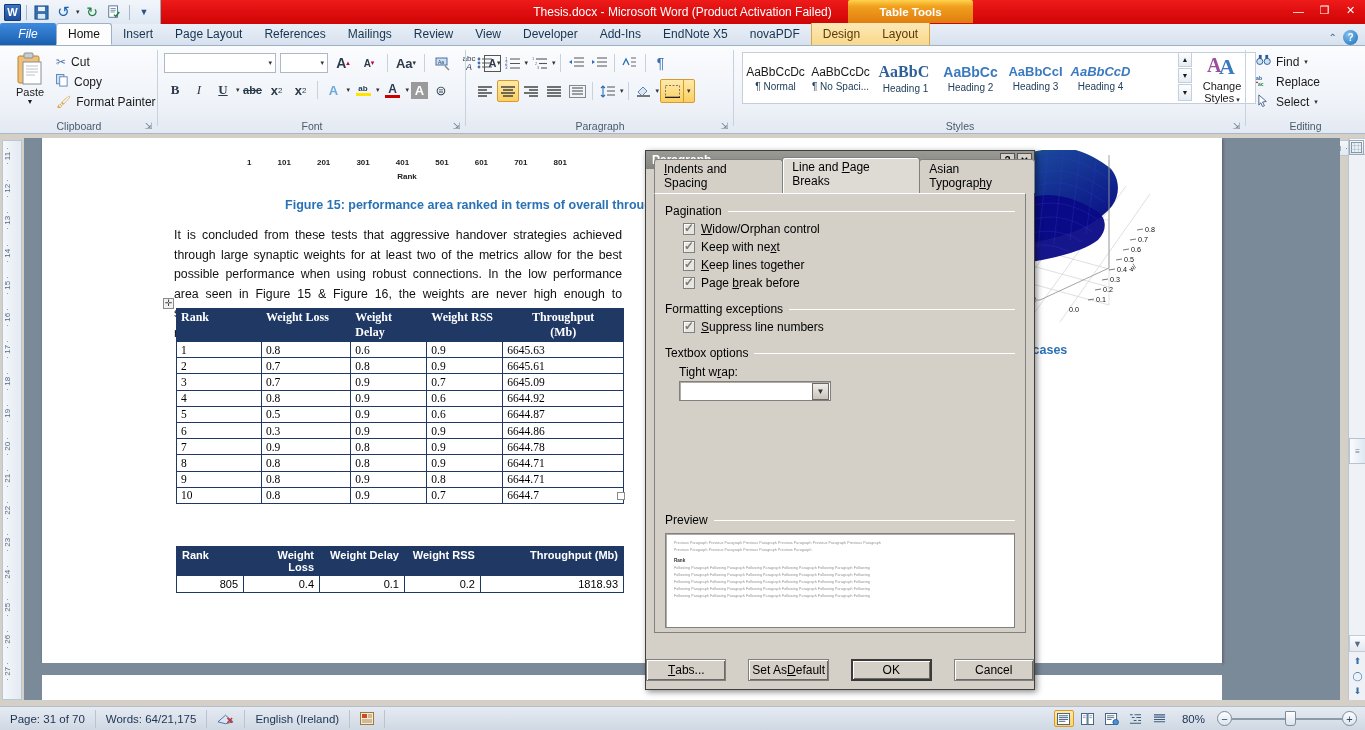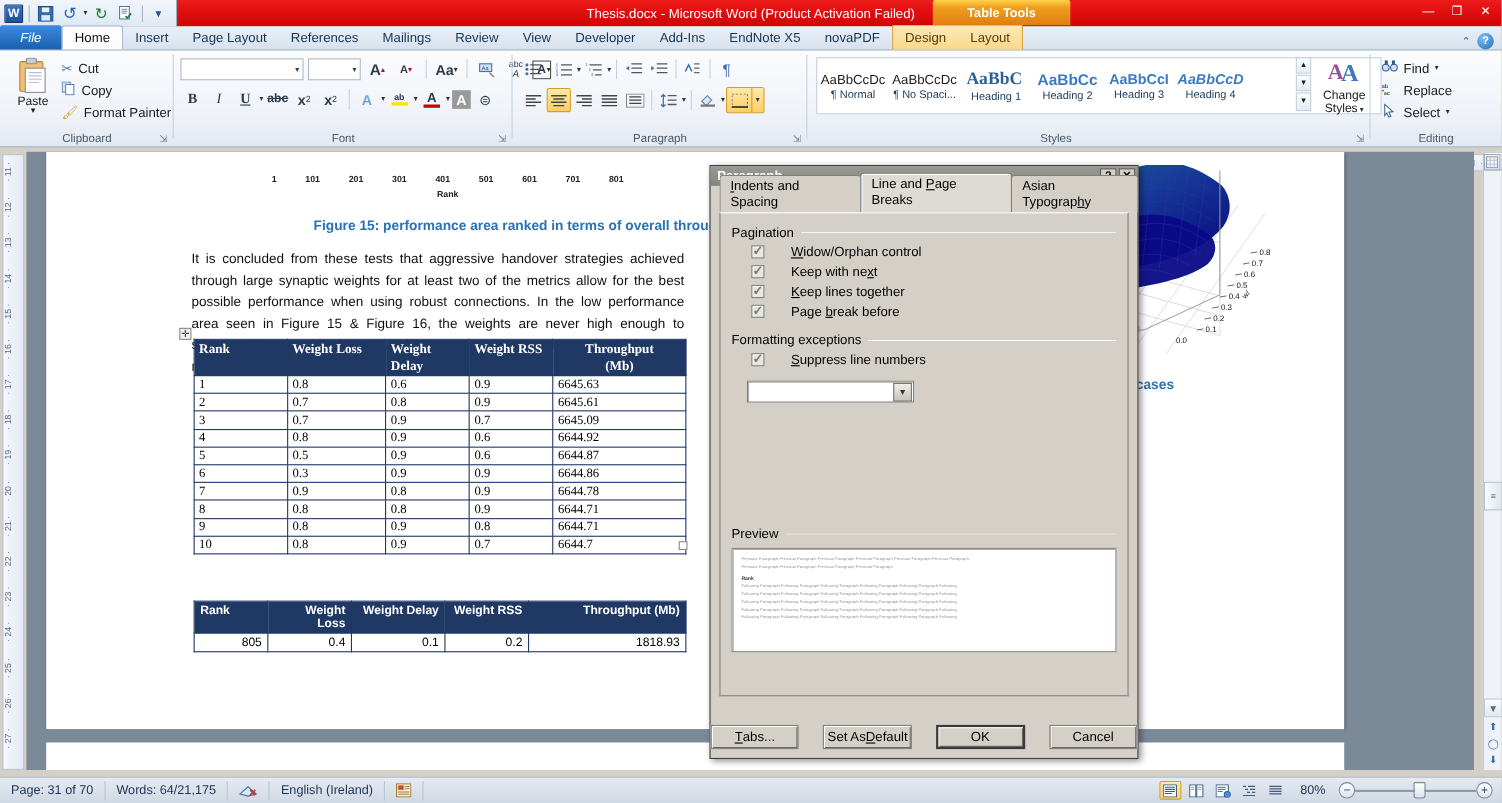--- a/index.html
+++ b/index.html
@@ -237,21 +237,21 @@
   .dtab { padding:2px 9px 3px 9px; border:1px solid #808080; border-bottom:none;
           background:#d4d0c8; font-size:12px; margin-right:-1px;
           border-radius:3px 3px 0 0; position:relative; }
   .dtab.sel { background:#dedbd5; padding-bottom:5px; z-index:3; font-weight:normal;
               box-shadow:inset 1px 1px 0 #fff; }
   .dpanel { margin:0 8px 0 8px; border:1px solid #808080; border-top:1px solid #fff;
             height:440px; background:#d4d0c8; padding:10px 10px 0 10px; position:relative;}
   .grp { margin-bottom:4px; }
   .grp-hdr { display:flex; align-items:center; gap:6px; font-size:12px; }
   .grp-hdr .line { flex:1; height:1px; background:#9a968e; border-bottom:1px solid #fff; }
-  .chk-row { display:flex; align-items:center; gap:24px; margin:4px 0 0 18px; font-size:12px; }
+  .chk-row { display:flex; align-items:center; gap:6px; margin:4px 0 0 18px; font-size:12px; }
   .chkbox { width:12px;height:12px; border:1px solid #808080; background:#e8e6e1;
             box-shadow:inset 1px 1px 0 #fff; position:relative; }
   .chkbox::after { content:"✓"; position:absolute; left:0px; top:-3px; font-size:12px;
                    color:#7b7b75; font-weight:bold;}
   .u { text-decoration:underline; }
   .sublabel { margin:5px 0 2px 14px; font-size:12px; }
   .dd { margin-left:14px; width:152px; height:20px; background:#fff;
         border:1px solid #808080; box-shadow:inset 1px 1px 0 #b0aca4;
         display:flex; align-items:center; justify-content:flex-end; }
   .dd-arrow { width:17px;height:17px; margin-right:1px;
@@ -1005,20 +1005,25 @@
         <span>Formatting exceptions</span>
         <span class="line"></span>
       </div>
       <div class="chk-row">
         <span class="chkbox"></span>
         <span><span class="u">S</span>uppress line numbers</span>
       </div>
     </div>
 
     <div class="grp" style="margin-top:12px">
+      <div class="grp-hdr">
+        <span>Textbox options</span>
+        <span class="line"></span>
+      </div>
+      <div class="sublabel">Tight w<span class="u">r</span>ap:</div>
       <div class="dd">
         <span style="flex:1;padding-left:4px;font-size:11px"></span>
         <span class="dd-arrow">▼</span>
       </div>
     </div>
 
     <div class="grp" style="margin-top:112px">
       <div class="grp-hdr">
         <span>Preview</span>
         <span class="line"></span>

